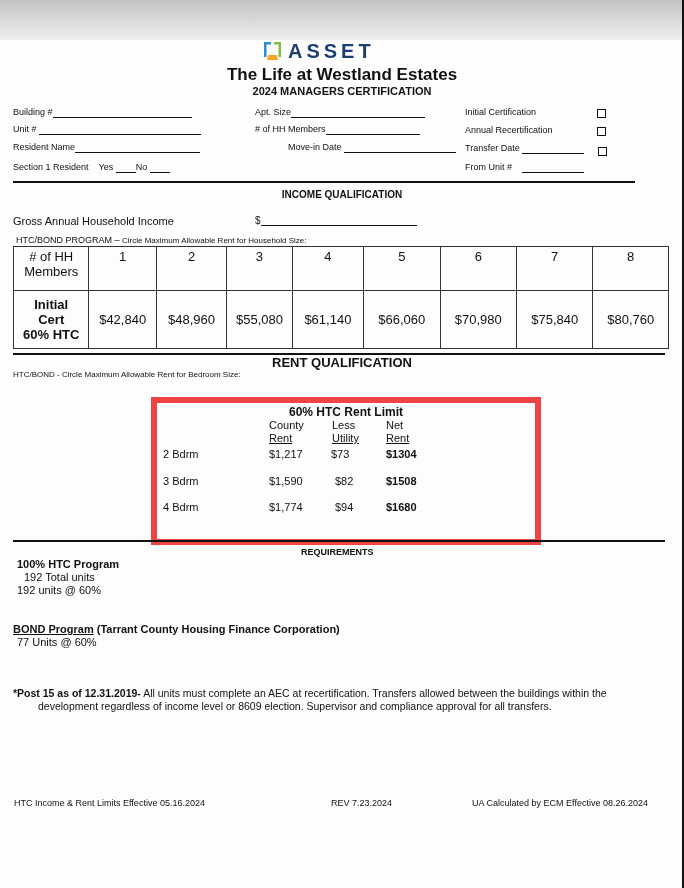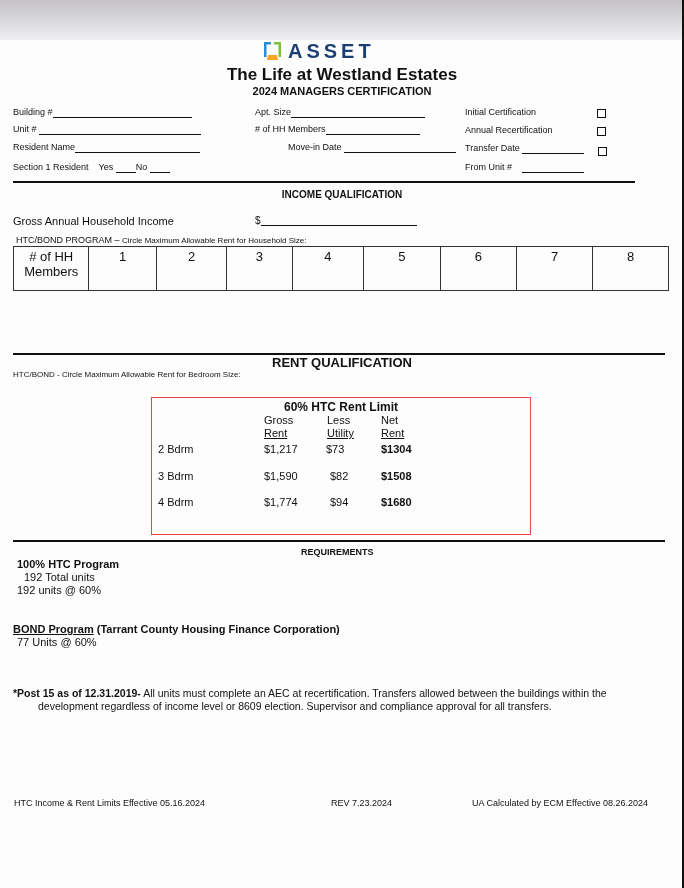--- a/index.html
+++ b/index.html
@@ -26,21 +26,21 @@
   .rule-thick { position: absolute; height: 2px; background: #111; }
   .section-title { font-weight: bold; text-align: center; }
 
   table.income { position: absolute; left: 13px; top: 246px; width: 656px; border-collapse: collapse; table-layout: fixed; }
   table.income td { border: 1px solid #333; text-align: center; font-size: 13px; }
   table.income tr.hdr td { height: 40px; vertical-align: top; padding-top: 2px; }
   table.income tr.val td { height: 55px; vertical-align: middle; }
   table.income td.rowhead { font-size: 13px; line-height: 15px; }
   table.income tr.val td.rowhead { font-weight: bold; }
 
-  .rentbox { position: absolute; left: 151px; top: 397px; width: 378px; height: 136px; border: 1px solid #ef4444; }
+  .rentbox { position: absolute; left: 151px; top: 397px; width: 378px; height: 136px; border: 6px solid #ef4444; }
   .rentbox .t { position: absolute; left: 0; width: 100%; text-align: center; top: 2px; font-size: 12px; font-weight: bold; }
   .rentbox .cell { position: absolute; font-size: 11px; line-height: 13px; }
   .u { text-decoration: underline; }
   .b { font-weight: bold; }
 
   table.approvals { position: absolute; left: 14px; top: 738px; width: 654px; border-collapse: collapse; table-layout: fixed; }
   table.approvals td { border: 1px solid #222; font-size: 10px; font-weight: bold; vertical-align: top; padding: 2px 6px; line-height: 11px; }
   table.approvals tr.r1 td { height: 22px; }
   table.approvals tr.r2 td { height: 26px; vertical-align: bottom; padding-bottom: 2px; }
   .footer { font-size: 9px; top: 798px; }
@@ -127,31 +127,42 @@
     <td class="rowhead"><span># of HH</span><br><span>Members</span></td>
     <td>1</td>
     <td>2</td>
     <td>3</td>
     <td>4</td>
     <td>5</td>
     <td>6</td>
     <td>7</td>
     <td>8</td>
   </tr>
+  <tr class="val">
+    <td class="rowhead"><span>Initial</span><br><span>Cert</span><br><span>60% HTC</span></td>
+    <td>$42,840</td>
+    <td>$48,960</td>
+    <td>$55,080</td>
+    <td>$61,140</td>
+    <td>$66,060</td>
+    <td>$70,980</td>
+    <td>$75,840</td>
+    <td>$80,760</td>
+  </tr>
 </tbody>
   </table>
 
 <div class="rule-thick" style="left:13px;top:353px;width:652px;"></div>
 
 <div class="abs section-title" style="left:0;width:684px;top:355px;font-size:13px;">RENT QUALIFICATION</div>
 <div class="abs" style="left:13px;top:370px;font-size:8px;">HTC/BOND - Circle Maximum Allowable Rent for Bedroom Size:</div>
 
 <div class="rentbox">
   <div class="t">60% HTC Rent Limit</div>
-  <div class="cell" style="left:112px;top:16px;"><span>Gross</span><br><span class="u">Rent</span></div>
+  <div class="cell" style="left:112px;top:16px;"><span>County</span><br><span class="u">Rent</span></div>
   <div class="cell" style="left:175px;top:16px;"><span>Less</span><br><span class="u">Utility</span></div>
   <div class="cell" style="left:229px;top:16px;"><span>Net</span><br><span class="u">Rent</span></div>
 
   <div class="cell" style="left:6px;top:45px;">2 Bdrm</div>
   <div class="cell" style="left:112px;top:45px;">$1,217</div>
   <div class="cell" style="left:174px;top:45px;">$73</div>
   <div class="cell b" style="left:229px;top:45px;">$1304</div>
 
   <div class="cell" style="left:6px;top:72px;">3 Bdrm</div>
   <div class="cell" style="left:112px;top:72px;">$1,590</div>

